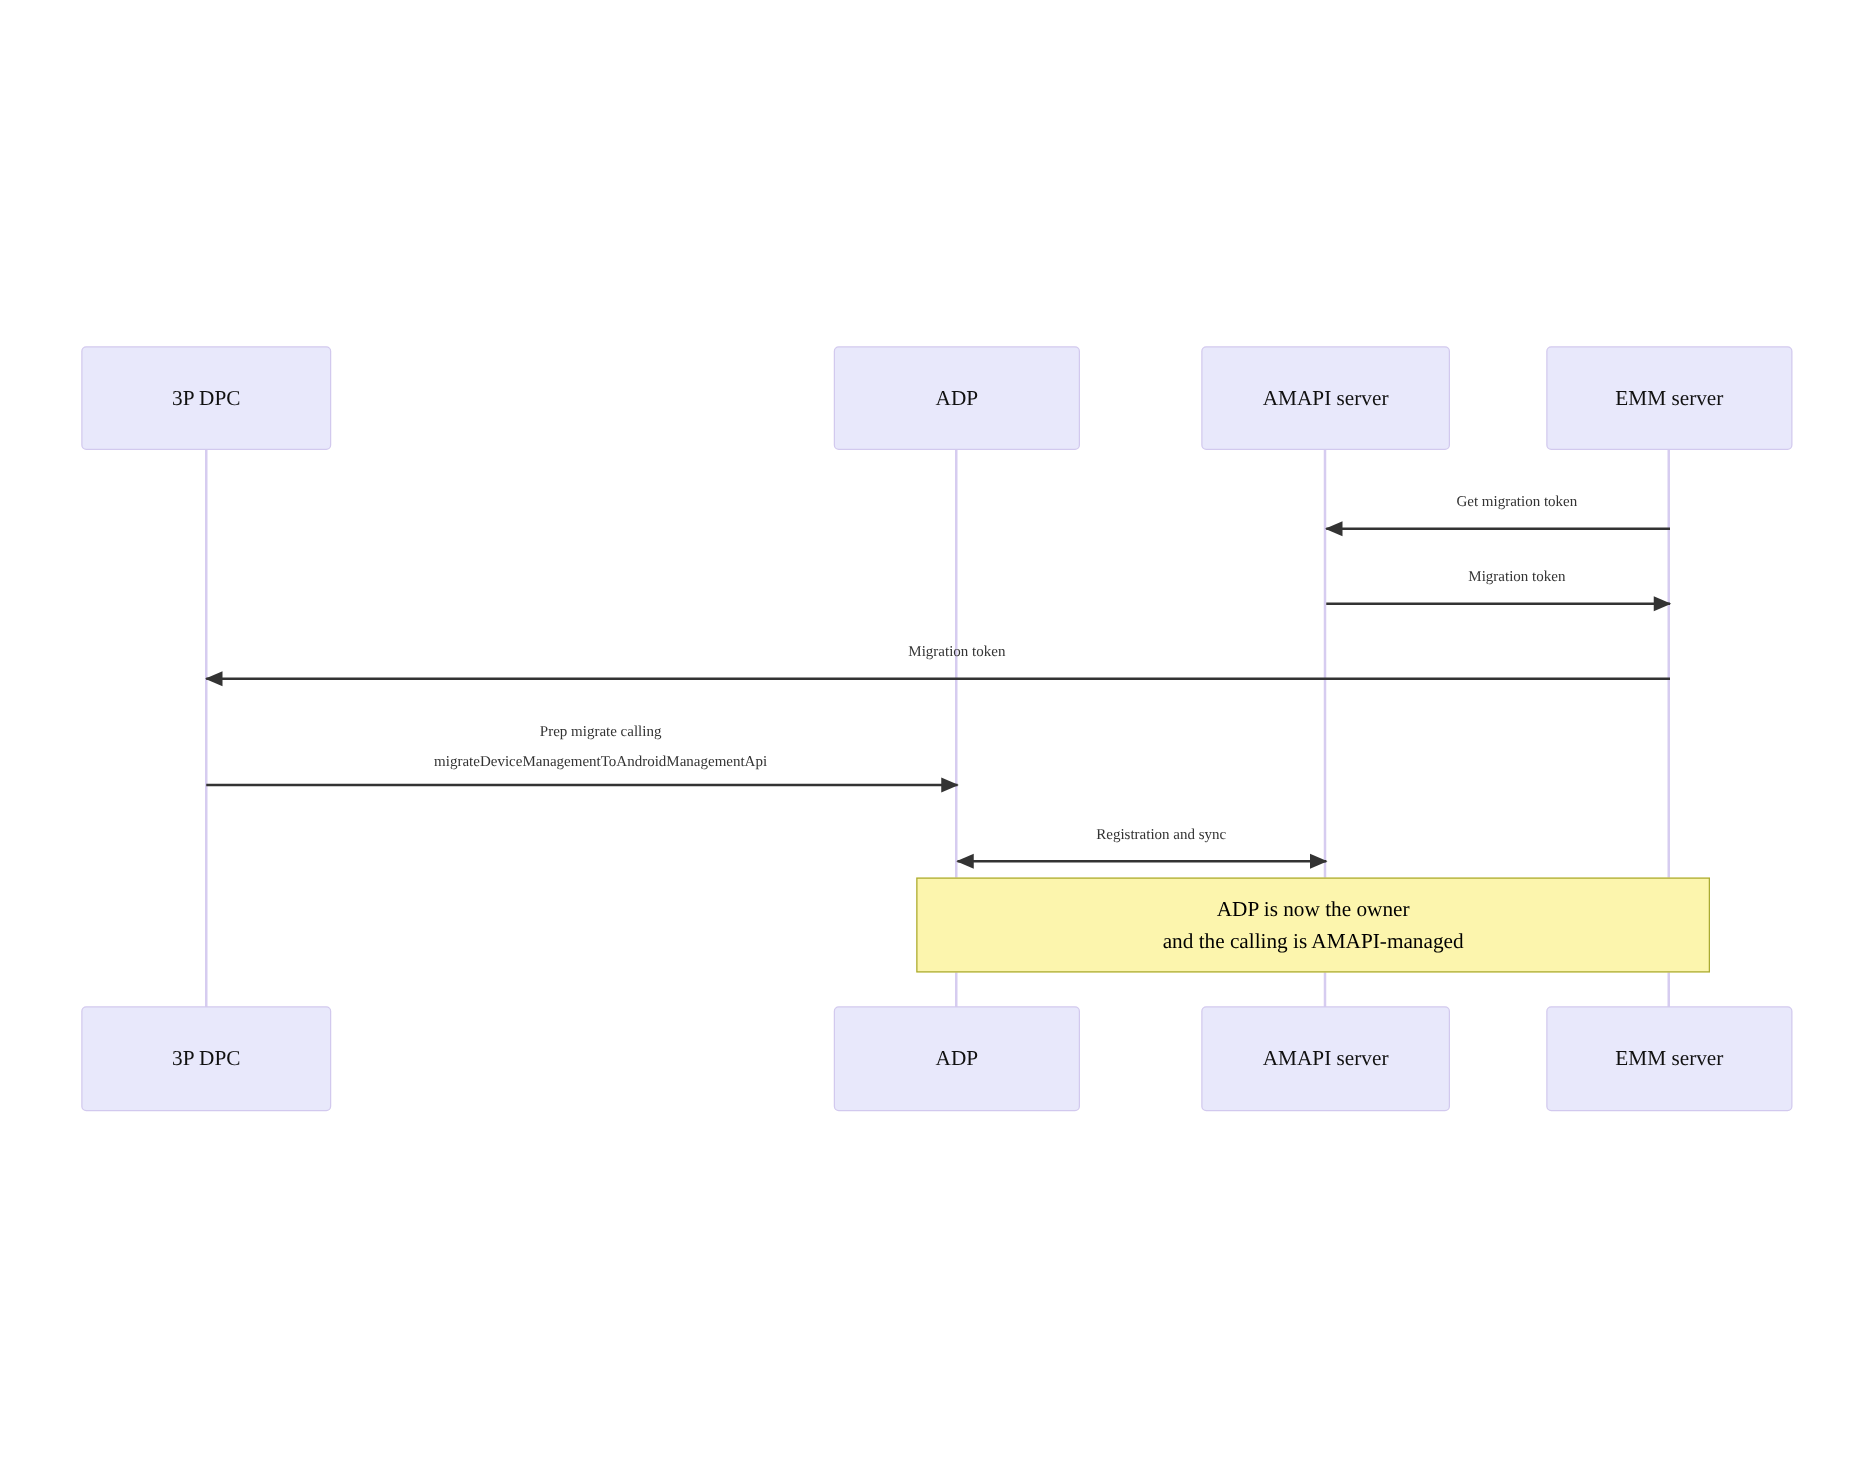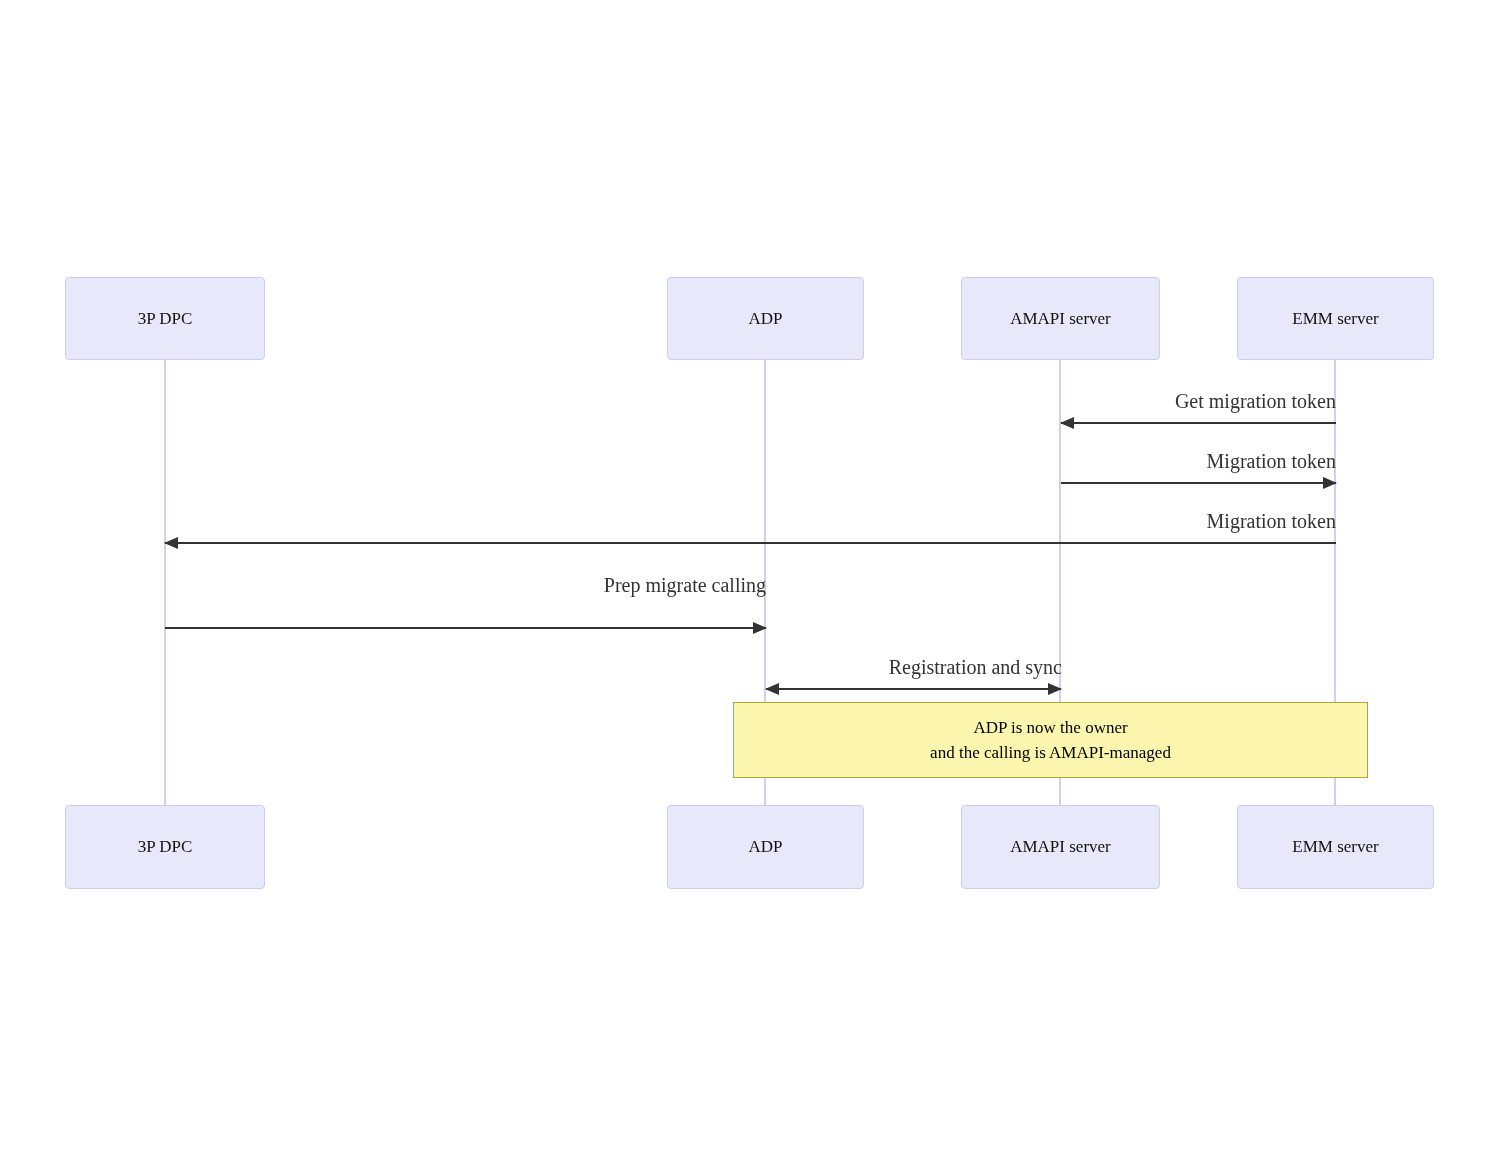--- a/index.html
+++ b/index.html
@@ -34,25 +34,26 @@
     border:1px solid var(--actor-border);
     border-radius:4px;
     display:flex;align-items:center;justify-content:center;
     font-size:17px;color:#111111;
     z-index:3;
     box-sizing:border-box;
   }
   .actor.bottom{height:84px;}
   .msg-label{
     position:absolute;
-    text-align:right;
-    font-size:20px;line-height:20px;
+    text-align:center;
+    font-size:12px;line-height:20px;
     color:var(--message-text);
     z-index:2;
     white-space:nowrap;
+    margin-left:15px;
   }
   .msg-label.two-line{line-height:24px;white-space:normal;}
   .msg-line{
     position:absolute;
     height:2px;
     background:var(--arrow);
     z-index:2;
   }
   .ah{position:absolute;width:0;height:0;border-style:solid;}
   .ah-left{
@@ -111,20 +112,21 @@
     <span class="ah ah-right"></span>
   </div>
 
   <div class="msg-label" style="left:165px;top:511px;width:1171px">Migration token</div>
   <div class="msg-line" style="left:165px;top:542px;width:1171px">
     <span class="ah ah-left"></span>
   </div>
 
   <div class="msg-label two-line" style="left:165px;top:573px;width:601px">
     <div>Prep migrate calling</div>
+    <div>migrateDeviceManagementToAndroidManagementApi</div>
   </div>
   <div class="msg-line" style="left:165px;top:627px;width:601px">
     <span class="ah ah-right"></span>
   </div>
 
   <div class="msg-label" style="left:766px;top:657px;width:296px">Registration and sync</div>
   <div class="msg-line" style="left:766px;top:688px;width:295px">
     <span class="ah ah-left"></span>
     <span class="ah ah-right"></span>
   </div>

